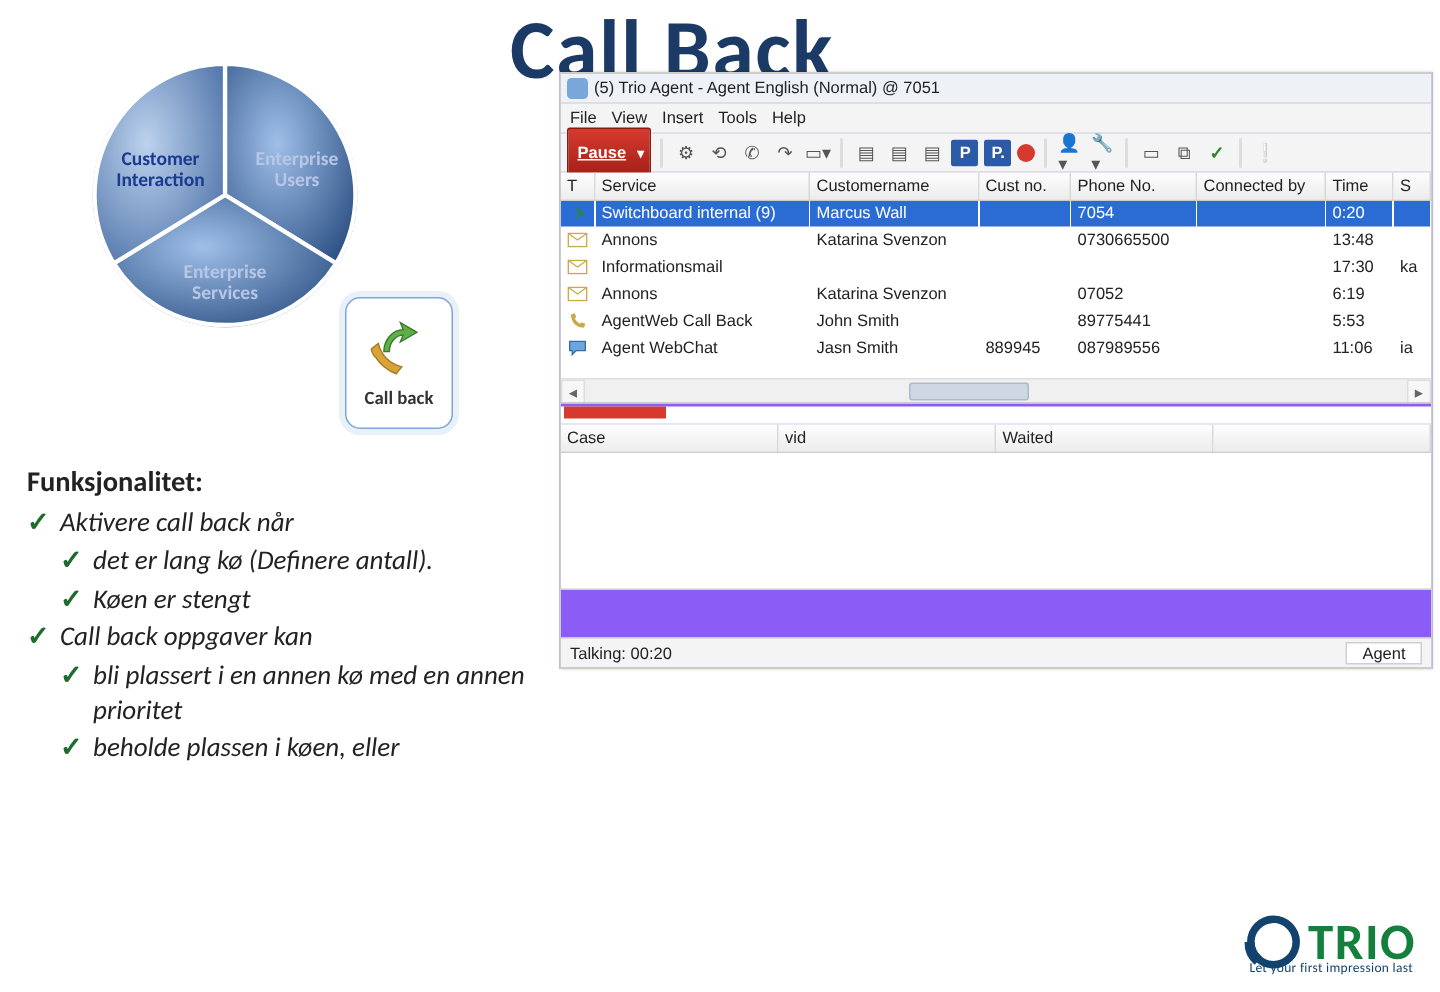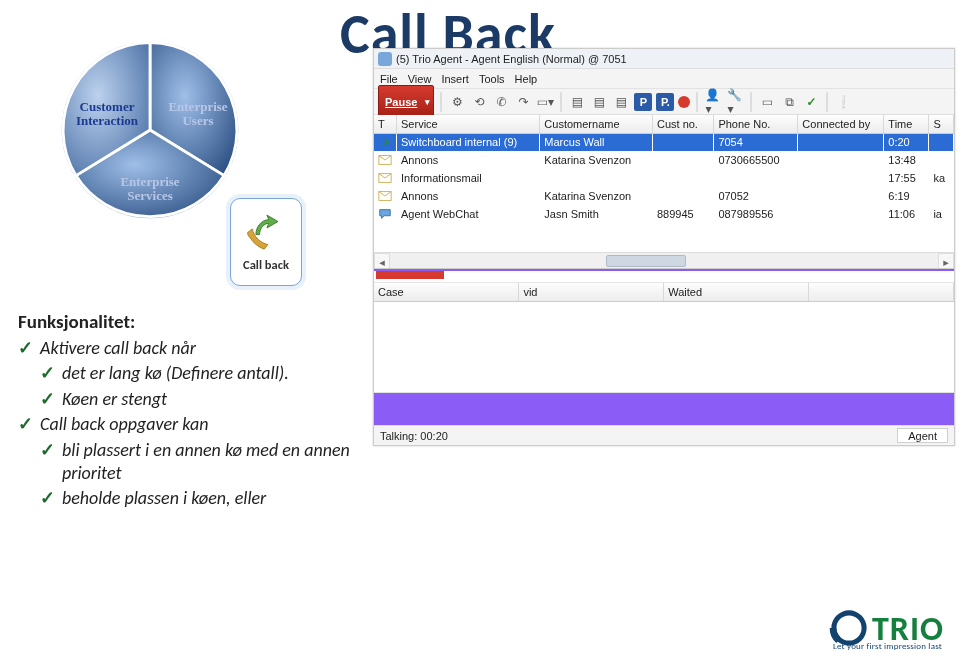--- a/index.html
+++ b/index.html
@@ -1,20 +1,20 @@
 <!DOCTYPE html>
 <html><head>
 <meta charset="utf-8">
 <style>
   * { box-sizing: border-box; }
   html, body { margin: 0; padding: 0; width: 960px; height: 661px; font-family: Calibri, Arial, sans-serif; background: #fff; position: relative; overflow: hidden; }
   .title { position: absolute; top: 0; left: 340px; font-size: 56px; font-weight: 800; color: #1b3a66; letter-spacing: 1px; }
   .pie { position: absolute; top: 35px; left: 55px; width: 190px; height: 190px; }
   .pie svg { width: 190px; height: 190px; }
-  .pie-label { position: absolute; font-size: 13px; font-weight: 700; text-align: center; line-height: 1.1; font-family: Liberation Serif, serif; }
+  .pie-label { position: absolute; font-size: 13px; font-weight: 700; text-align: center; line-height: 1.1; }
   .pie-label.ci { top: 65px; left: 12px; color: #1b3a90; width: 80px; }
   .pie-label.eu { top: 65px; left: 108px; color: #b8c6e6; width: 70px; }
   .pie-label.es { top: 140px; left: 60px; color: #b8c6e6; width: 70px; }
   .callback-icon-box { position: absolute; top: 198px; left: 230px; width: 72px; height: 88px; border: 1px solid #7aa7d9; border-radius: 10px; background: #fff; text-align: center; box-shadow: 0 0 0 4px rgba(180,205,235,0.3); }
   .callback-icon-box .icn { width: 46px; height: 46px; margin: 6px auto 0; }
   .callback-icon-box .lbl { font-size: 12.5px; font-weight: 700; color: #333; margin-top: 2px; }
 
   
   .app { position: absolute; top: 48px; left: 373px; width: 582px; height: 398px; border: 1px solid #ccc; background: #8b5cf6; font-family: Tahoma, Arial, sans-serif; font-size: 11px; color: #222; box-shadow: 0 0 2px rgba(0,0,0,.2); }
   .app .titlebar { display: flex; align-items: center; height: 20px; padding: 0 4px; background: #eef2f7; border-bottom: 1px solid #ddd; }
@@ -198,34 +198,46 @@
           <tr>
             <td><svg class="rowicn" viewBox="0 0 16 16">
                 <rect x="1" y="3" width="14" height="10" fill="#fff" stroke="#caa94a"></rect>
                 <path d="M1 3l7 5 7-5" fill="none" stroke="#caa94a"></path>
               </svg></td>
             <td>Informationsmail</td>
             <td></td>
             <td></td>
             <td></td>
             <td></td>
-            <td>17:55</td>
+            <td>17:30</td>
             <td>ka</td>
           </tr>
           <tr>
             <td><svg class="rowicn" viewBox="0 0 16 16">
                 <rect x="1" y="3" width="14" height="10" fill="#fff" stroke="#caa94a"></rect>
                 <path d="M1 3l7 5 7-5" fill="none" stroke="#caa94a"></path>
               </svg></td>
             <td>Annons</td>
             <td>Katarina Svenzon</td>
             <td></td>
             <td>07052</td>
             <td></td>
             <td>6:19</td>
+            <td></td>
+          </tr>
+          <tr>
+            <td><svg class="rowicn" viewBox="0 0 16 16">
+                <path d="M3 3c0 6 4 10 10 10l1-3-3-1-1 1c-2-1-3-2-4-4l1-1-1-3z" fill="#caa94a"></path>
+              </svg></td>
+            <td>AgentWeb Call Back</td>
+            <td>John Smith</td>
+            <td></td>
+            <td>89775441</td>
+            <td></td>
+            <td>5:53</td>
             <td></td>
           </tr>
           <tr>
             <td><svg class="rowicn" viewBox="0 0 16 16">
                 <path d="M2 3h12v7H7l-3 3v-3H2z" fill="#6aa6e0" stroke="#3a6aa0"></path>
               </svg></td>
             <td>Agent WebChat</td>
             <td>Jasn Smith</td>
             <td>889945</td>
             <td>087989556</td>

